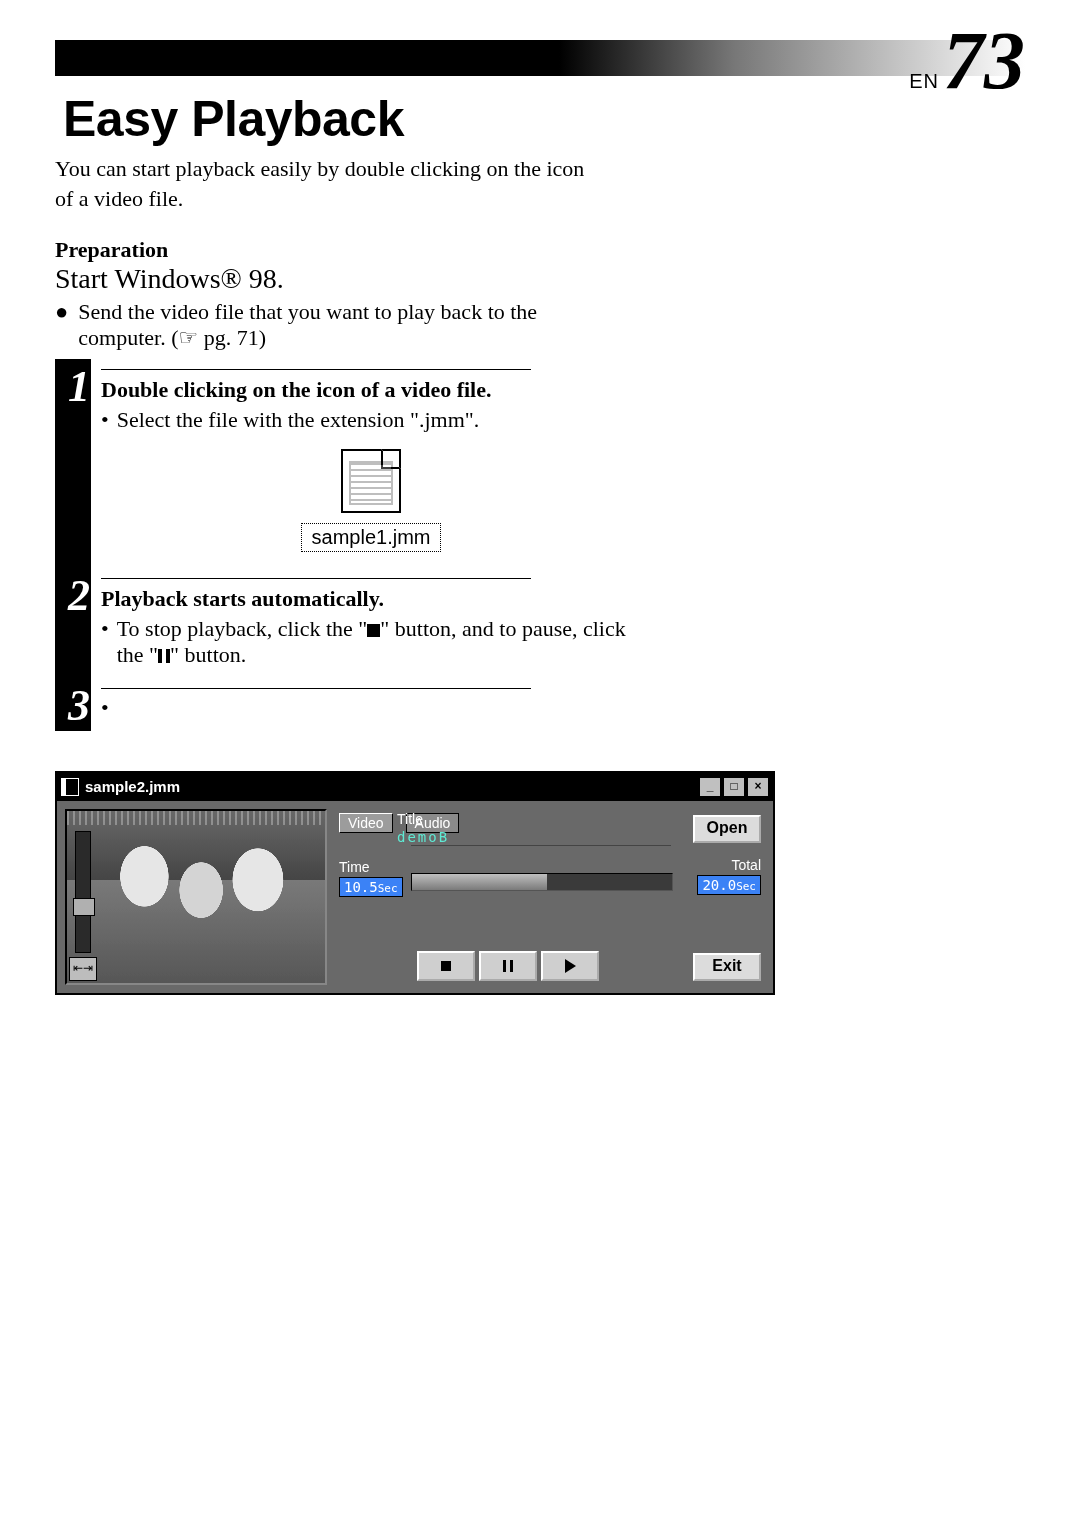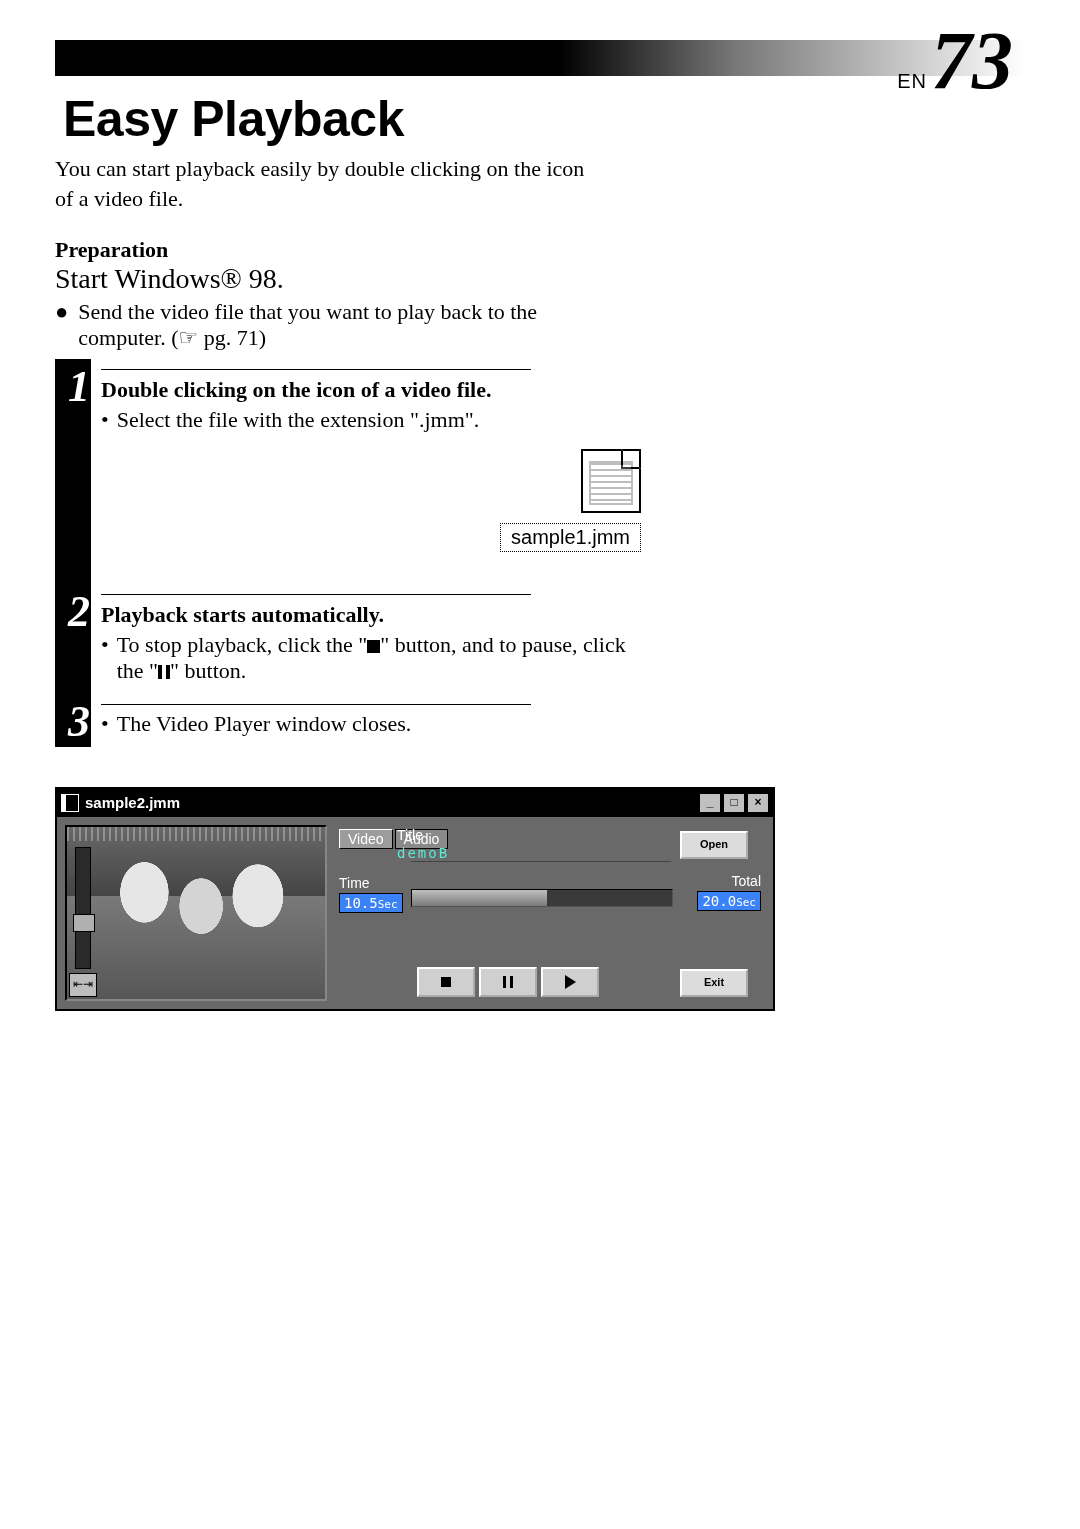--- a/index.html
+++ b/index.html
@@ -14,21 +14,21 @@
     position: relative;
   }
   .header-bar {
     height: 36px;
     background: linear-gradient(to right, #000 0%, #000 52%, #777 70%, #fff 100%);
     margin-bottom: 8px;
     position: relative;
   }
   .page-number-block {
     position: absolute;
-    right: 12px;
+    right: 0;
     top: -12px;
     display: flex;
     align-items: baseline;
     gap: 4px;
   }
   .en-label {
     font-family: Arial, sans-serif;
     font-size: 20px;
     letter-spacing: 1px;
   }
@@ -104,22 +104,22 @@
     font-size: 22px;
     line-height: 1.3;
   }
   .step-body {
     font-size: 22px;
     margin-top: 2px;
     display: flex;
   }
   .step-body .dot { margin: 0 8px 0 0; }
   .fileicon-wrap {
-    text-align: right;
-    margin: 16px 0 22px 0;
+    text-align: center;
+    margin: 16px 0 6px 0;
   }
   .fileicon {
     display: inline-block;
     width: 56px;
     height: 60px;
     border: 2px solid #000;
     position: relative;
     background: #fff;
   }
   .fileicon::before {
@@ -261,21 +261,21 @@
     line-height: 20px;
   }
   .right-panel {
     flex: 1;
     color: #fff;
     font-size: 14px;
     position: relative;
   }
   .tabs {
     display: flex;
-    gap: 2px;
+    gap: 13px;
     position: absolute;
     left: 0; top: 4px;
   }
   .tab {
     background: #8a8a8a;
     border: 1px solid #000;
     padding: 1px 8px;
     font-family: Arial, sans-serif;
     font-size: 14px;
     color: #fff;
@@ -297,27 +297,27 @@
     margin-top: 2px;
     color: #5eead4;
   }
   .title-underline {
     position:absolute;
     left:72px; top:36px; width:260px;
     border-top:1px solid #444;
   }
   .open-btn, .exit-btn {
     position: absolute;
-    right: 17px;
+    right: 4px;
     width: 64px; height: 24px;
     background: #dcdcdc;
     border: 2px outset #fff;
     color: #000;
     font-weight: bold;
-    font-size: 11px;
+    font-size: 16px;
     text-align: center;
     line-height: 22px;
   }
   .open-btn { top: 6px; }
   .exit-btn { bottom: 4px; }
   .time-block {
     position: absolute;
     left: 0; top: 50px;
     font-size: 14px;
   }
@@ -415,21 +415,20 @@
           <span>To stop playback, click the "</span><span class="stop-glyph"></span><span>" button, and to pause, click the "</span><span class="pause-glyph"></span><span>" button.</span>
         </span>
       </div>
     </div>
 
     <div class="step">
       <div class="step-rule"></div>
       <div class="step-num">3</div>
       <div class="step-body">
         <span class="dot">•</span>
-        <span>The Video Player window closes.</span>
       </div>
     </div>
   </div>
 
   <div class="player-window">
     <div class="titlebar">
       <div class="appicon"></div>
       <div class="title-text">sample2.jmm</div>
       <div class="winbtn">_</div>
       <div class="winbtn">□</div>

